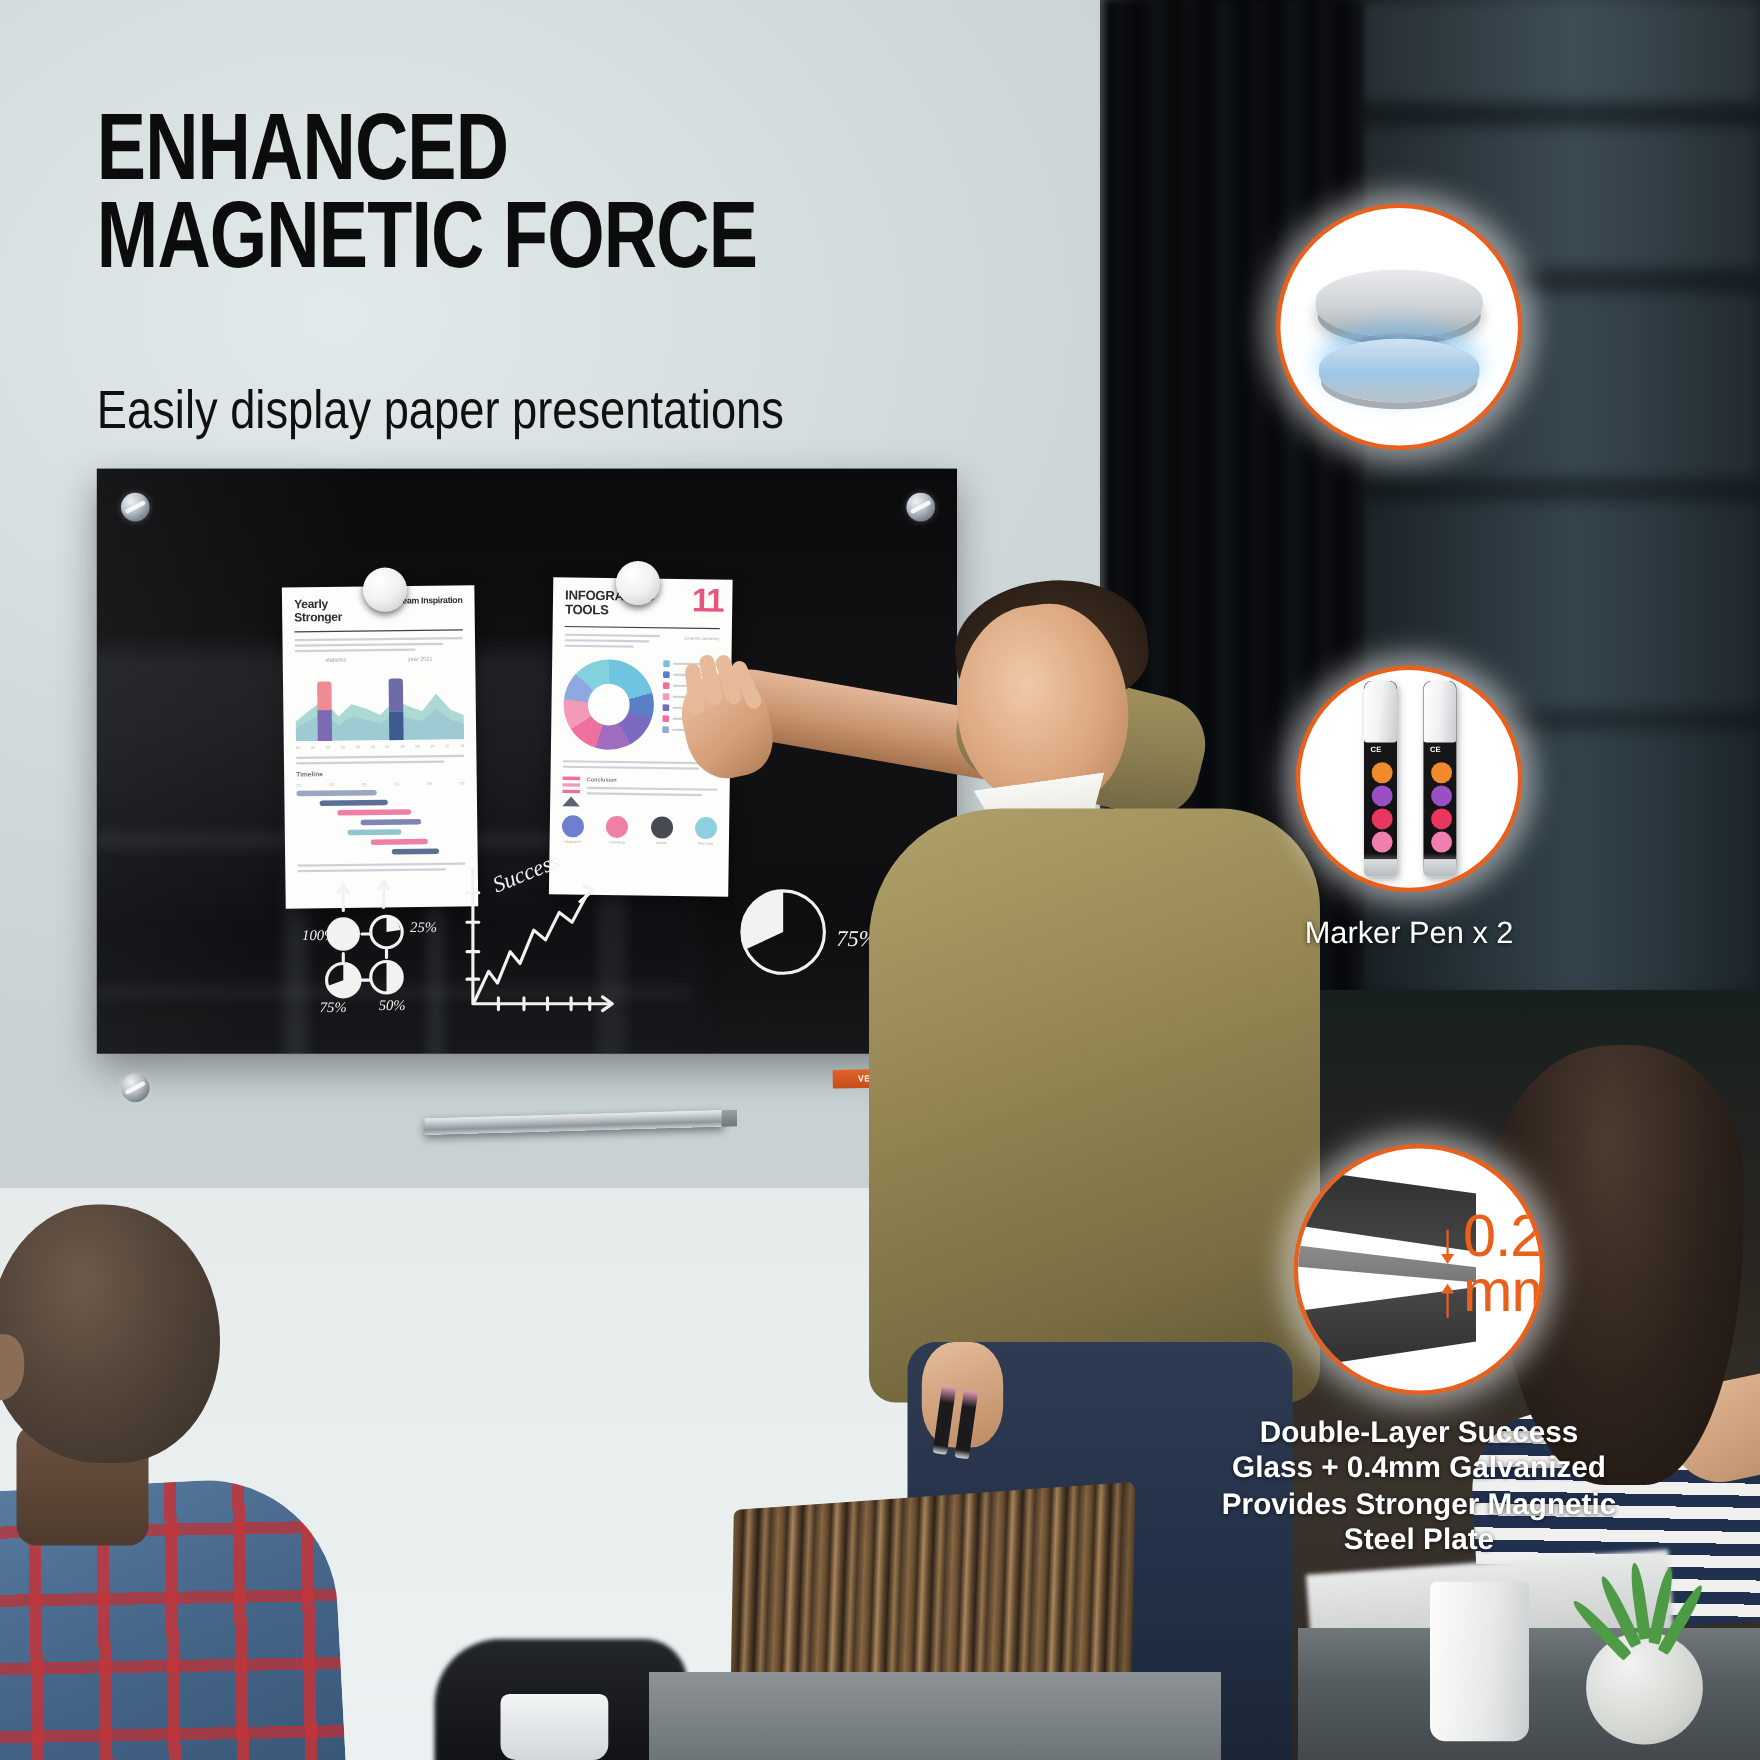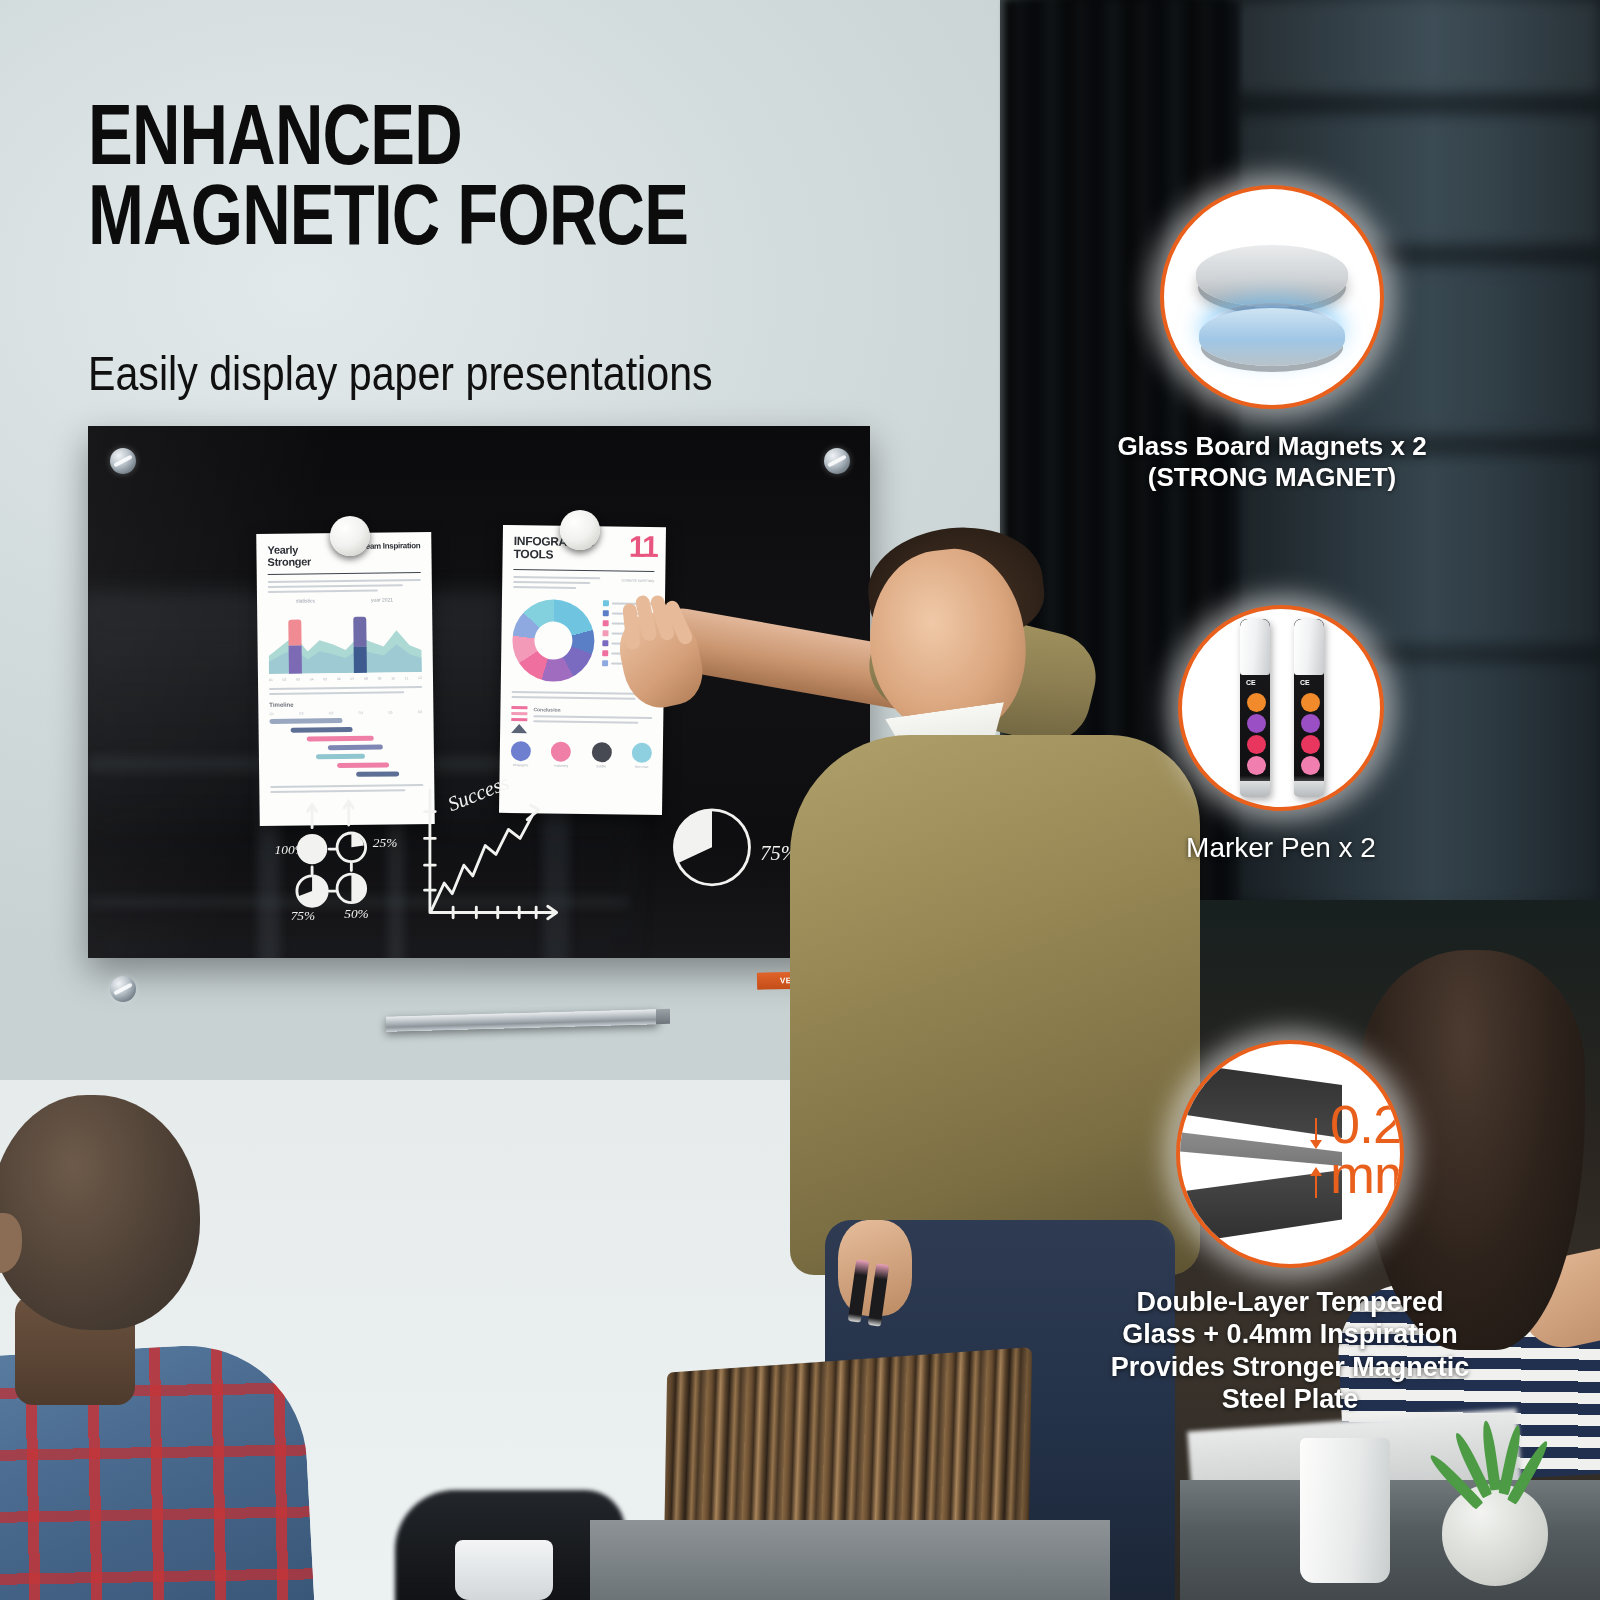--- a/index.html
+++ b/index.html
@@ -718,24 +718,20 @@
 
   <div class="headline">ENHANCED MAGNETIC FORCE</div>
   <div class="subhead">Easily display paper presentations</div>
 
   <div class="callout" style="left:1160px; top:185px;">
     <div class="badge" style="width:224px;height:224px;">
       <div class="mg-top"></div>
       <div class="mg-glow"></div>
       <div class="mg-bot"></div>
     </div>
-    <div class="cap" style="width:430px;margin-left:-103px;margin-top:22px;font-size:26px;">
-      <div>Glass Board Magnets x 2</div>
-      <div>(STRONG MAGNET)</div>
-    </div>
   </div>
 
   <div class="callout" style="left:1178px; top:605px;">
     <div class="badge" style="width:206px;height:206px;">
       <div class="pen p-l">
         <div class="cap-w"></div>
         <div class="ce">CE</div>
         <div class="dotset">
           <div class="dot" style="background:#f08a2a;"></div>
           <div class="dot" style="background:#9b4fc4;"></div>
@@ -771,20 +767,20 @@
         <div class="arr-head" style="top:22px;border-top:9px solid #e8601c;"></div>
         <div class="arr" style="bottom:0;height:24px;"></div>
         <div class="arr-head" style="bottom:22px;border-bottom:9px solid #e8601c;"></div>
       </div>
       <div class="mm-txt">
         <div>0.2</div>
         <div>mm</div>
       </div>
     </div>
     <div class="cap" style="width:430px;margin-left:-101px;margin-top:18px;font-size:27px;">
-      <div>Double-Layer Tempered</div>
-      <div>Glass + 0.4mm Inspiration</div>
+      <div>Double-Layer Success</div>
+      <div>Glass + 0.4mm Galvanized</div>
       <div>Provides Stronger Magnetic</div>
       <div>Steel Plate</div>
     </div>
   </div>
 
 </div>
 
 </body></html>

